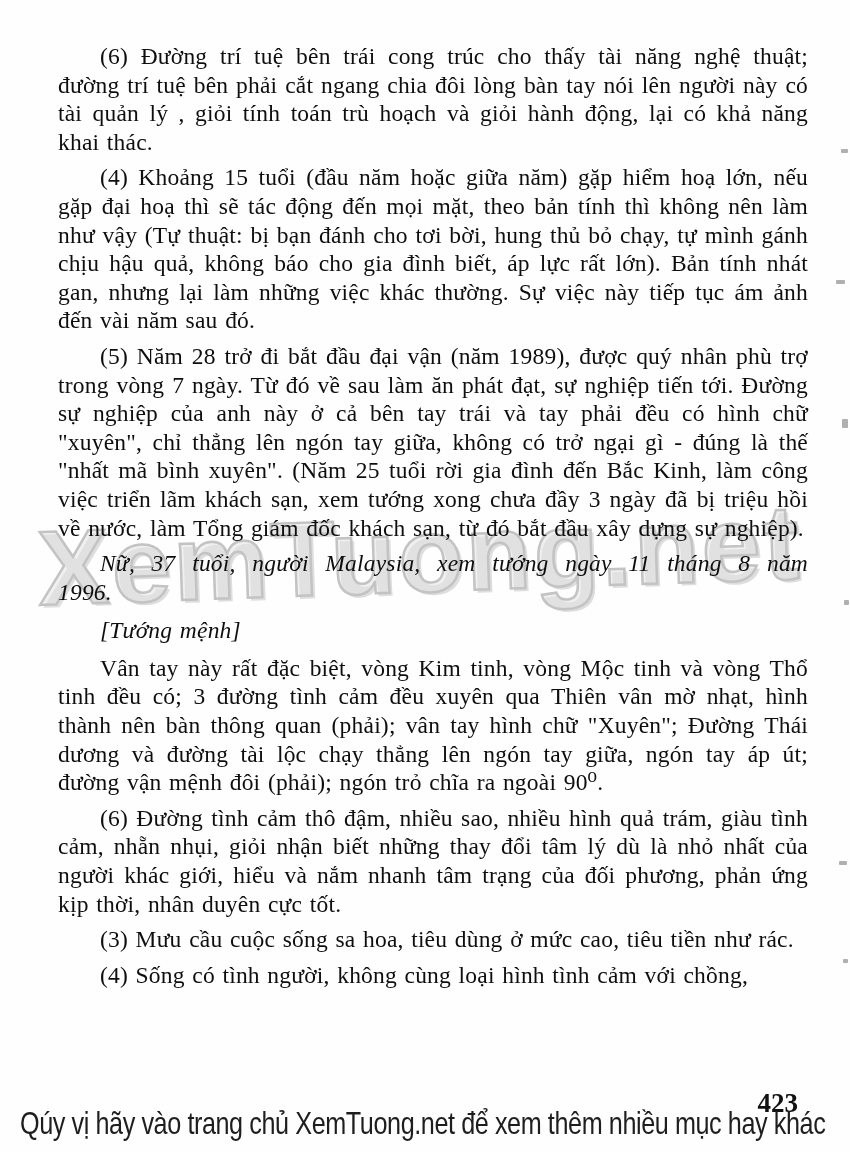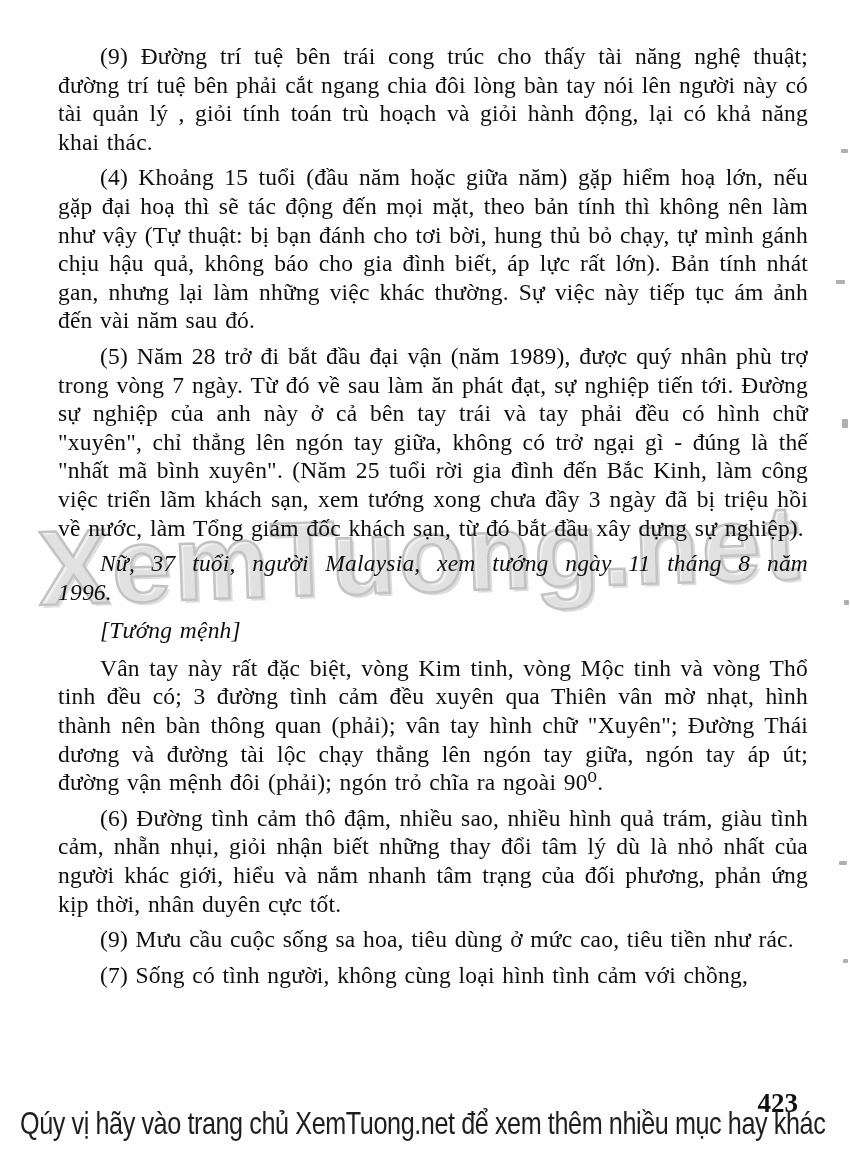--- a/index.html
+++ b/index.html
@@ -99,29 +99,29 @@
   .speck.s6{left:843px;top:959px;width:5px;height:4px;}
 </style>
 </head>
 <body>
 
 <div class="scan-page">
 
   <div class="watermark">XemTuong.net</div>
 
   <div class="text-block">
-    <p class="para">(9) Đường trí tuệ bên trái cong trúc cho thấy tài năng nghệ thuật; đường trí tuệ bên phải cắt ngang chia đôi lòng bàn tay nói lên người này có tài quản lý , giỏi tính toán trù hoạch và giỏi hành động, lại có khả năng khai thác.</p>
+    <p class="para">(6) Đường trí tuệ bên trái cong trúc cho thấy tài năng nghệ thuật; đường trí tuệ bên phải cắt ngang chia đôi lòng bàn tay nói lên người này có tài quản lý , giỏi tính toán trù hoạch và giỏi hành động, lại có khả năng khai thác.</p>
     <p class="para">(4) Khoảng 15 tuổi (đầu năm hoặc giữa năm) gặp hiểm hoạ lớn, nếu gặp đại hoạ thì sẽ tác động đến mọi mặt, theo bản tính thì không nên làm như vậy (Tự thuật: bị bạn đánh cho tơi bời, hung thủ bỏ chạy, tự mình gánh chịu hậu quả, không báo cho gia đình biết, áp lực rất lớn). Bản tính nhát gan, nhưng lại làm những việc khác thường. Sự việc này tiếp tục ám ảnh đến vài năm sau đó.</p>
     <p class="para">(5) Năm 28 trở đi bắt đầu đại vận (năm 1989), được quý nhân phù trợ trong vòng 7 ngày. Từ đó về sau làm ăn phát đạt, sự nghiệp tiến tới. Đường sự nghiệp của anh này ở cả bên tay trái và tay phải đều có hình chữ "xuyên", chỉ thẳng lên ngón tay giữa, không có trở ngại gì - đúng là thế "nhất mã bình xuyên". (Năm 25 tuổi rời gia đình đến Bắc Kinh, làm công việc triển lãm khách sạn, xem tướng xong chưa đầy 3 ngày đã bị triệu hồi về nước, làm Tổng giám đốc khách sạn, từ đó bắt đầu xây dựng sự nghiệp).</p>
     <p class="para heading">Nữ, 37 tuổi, người Malaysia, xem tướng ngày 11 tháng 8 năm 1996.</p>
     <p class="para section-label">[Tướng mệnh]</p>
     <p class="para">Vân tay này rất đặc biệt, vòng Kim tinh, vòng Mộc tinh và vòng Thổ tinh đều có; 3 đường tình cảm đều xuyên qua Thiên vân mờ nhạt, hình thành nên bàn thông quan (phải); vân tay hình chữ "Xuyên"; Đường Thái dương và đường tài lộc chạy thẳng lên ngón tay giữa, ngón tay áp út; đường vận mệnh đôi (phải); ngón trỏ chĩa ra ngoài 90⁰.</p>
     <p class="para">(6) Đường tình cảm thô đậm, nhiều sao, nhiều hình quả trám, giàu tình cảm, nhẵn nhụi, giỏi nhận biết những thay đổi tâm lý dù là nhỏ nhất của người khác giới, hiểu và nắm nhanh tâm trạng của đối phương, phản ứng kịp thời, nhân duyên cực tốt.</p>
-    <p class="para">(9) Mưu cầu cuộc sống sa hoa, tiêu dùng ở mức cao, tiêu tiền như rác.</p>
-    <p class="para">(7) Sống có tình người, không cùng loại hình tình cảm với chồng,</p>
+    <p class="para">(3) Mưu cầu cuộc sống sa hoa, tiêu dùng ở mức cao, tiêu tiền như rác.</p>
+    <p class="para">(4) Sống có tình người, không cùng loại hình tình cảm với chồng,</p>
   </div>
 
   <div class="page-number">423</div>
 
   <div class="footer-promo">Qúy vị hãy vào trang chủ XemTuong.net để xem thêm nhiều mục hay khác</div>
 
   <div class="speck s1"></div>
   <div class="speck s2"></div>
   <div class="speck s3"></div>
   <div class="speck s4"></div>

